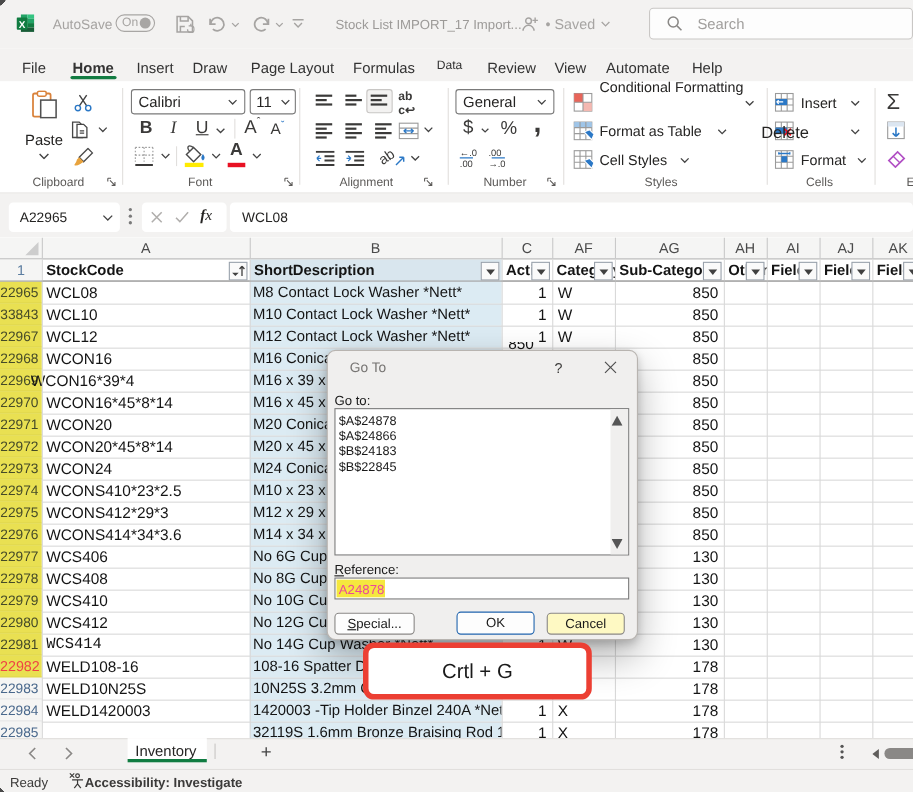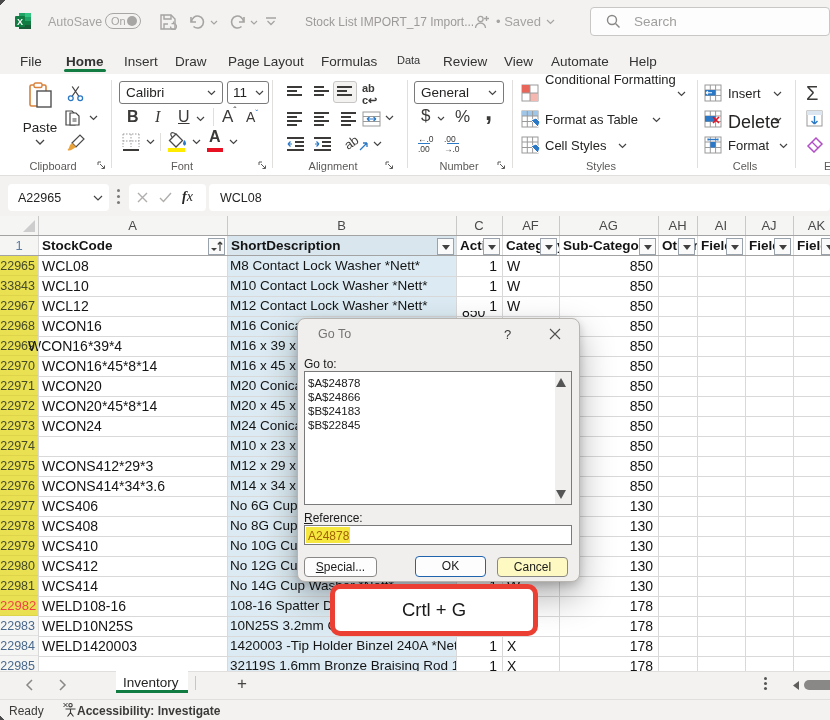--- a/index.html
+++ b/index.html
@@ -295,21 +295,21 @@
 <div class="abs" style="left:728px;top:86px;font-size:13px;color:#252423;">Insert</div>
 <svg class="abs" style="left:773px;top:91px" width="9" height="6" viewBox="0 0 9 6" fill="none" stroke="#444" stroke-width="1.2">
     <path d="M1 1 L4.5 4.5 L8 1"></path>
   </svg>
 <svg class="abs" style="left:704px;top:110px" width="19" height="18" viewBox="0 0 19 18">
 <rect x="1" y="1" width="16" height="16" fill="#fff" stroke="#9a9a9a"></rect>
 <path d="M1 6 h16 M1 11.5 h16 M6.3 1 v16 M11.6 1 v16" stroke="#9a9a9a"></path>
     <rect x="1" y="6" width="10.6" height="5.5" fill="#2b78c6"></rect>
     <path d="M9 7 l6 6 M15 7 l-6 6" stroke="#e81123" stroke-width="1.6"></path>
   </svg>
-<div class="abs" style="left:728px;top:112px;font-size:18px;color:#252423;">Delete</div>
+<div class="abs" style="left:692px;top:112px;font-size:15px;color:#252423;">Delete</div>
 <svg class="abs" style="left:773px;top:117px" width="9" height="6" viewBox="0 0 9 6" fill="none" stroke="#444" stroke-width="1.2">
     <path d="M1 1 L4.5 4.5 L8 1"></path>
   </svg>
 <svg class="abs" style="left:704px;top:136px" width="19" height="18" viewBox="0 0 19 18">
 <rect x="1" y="1" width="16" height="16" fill="#fff" stroke="#9a9a9a"></rect>
 <path d="M1 6 h16 M1 11.5 h16 M6.3 1 v16 M11.6 1 v16" stroke="#9a9a9a"></path>
     <rect x="6.3" y="6" width="5.3" height="5.5" fill="#2b78c6"></rect>
     <path d="M4 3.5 h10" stroke="#2b78c6" stroke-width="1.4"></path>
     <path d="M4 2.5 v2 M14 2.5 v2" stroke="#2b78c6" stroke-width="1.2"></path>
   </svg>
@@ -475,20 +475,21 @@
     <div class="abs" style="left:0;top:200px;width:35px;height:20px;text-align:right;font-size:12.5px;line-height:20px;color:#454a28;">22973</div>
     <div class="abs" style="left:227px;top:200px;width:229px;height:20px;background:#dcebf3;"></div>
     <div class="abs cell" style="left:42px;top:200px;width:185px;height:20px;">WCON24</div>
     <div class="abs cell cb" style="left:230px;top:200px;width:226px;height:20px;">M24 Conical Washer *Nett*</div>
     <div class="abs cell num" style="left:456px;top:200px;width:41px;height:20px;">1</div>
     <div class="abs cell" style="left:507px;top:200px;width:52px;height:20px;">W</div>
     <div class="abs cell num" style="left:559px;top:200px;width:94px;height:20px;">850</div>
     <div class="abs" style="left:0;top:220px;width:38px;height:20px;background:#e9e052;border-bottom:1px solid #ddd44c;box-sizing:border-box;"></div>
     <div class="abs" style="left:0;top:220px;width:35px;height:20px;text-align:right;font-size:12.5px;line-height:20px;color:#454a28;">22974</div>
     <div class="abs" style="left:227px;top:220px;width:229px;height:20px;background:#dcebf3;"></div>
+    <div class="abs cell" style="left:42px;top:220px;width:185px;height:20px;">WCONS410*23*2.5</div>
     <div class="abs cell cb" style="left:230px;top:220px;width:226px;height:20px;">M10 x 23 x 2.5 Conical Washer</div>
     <div class="abs cell num" style="left:456px;top:220px;width:41px;height:20px;">1</div>
     <div class="abs cell" style="left:507px;top:220px;width:52px;height:20px;">W</div>
     <div class="abs cell num" style="left:559px;top:220px;width:94px;height:20px;">850</div>
     <div class="abs" style="left:0;top:240px;width:38px;height:20px;background:#e9e052;border-bottom:1px solid #ddd44c;box-sizing:border-box;"></div>
     <div class="abs" style="left:0;top:240px;width:35px;height:20px;text-align:right;font-size:12.5px;line-height:20px;color:#454a28;">22975</div>
     <div class="abs" style="left:227px;top:240px;width:229px;height:20px;background:#dcebf3;"></div>
     <div class="abs cell" style="left:42px;top:240px;width:185px;height:20px;">WCONS412*29*3</div>
     <div class="abs cell cb" style="left:230px;top:240px;width:226px;height:20px;">M12 x 29 x 3 Conical Washer</div>
     <div class="abs cell num" style="left:456px;top:240px;width:41px;height:20px;">1</div>
@@ -530,21 +531,21 @@
     <div class="abs" style="left:0;top:340px;width:35px;height:20px;text-align:right;font-size:12.5px;line-height:20px;color:#454a28;">22980</div>
     <div class="abs" style="left:227px;top:340px;width:229px;height:20px;background:#dcebf3;"></div>
     <div class="abs cell" style="left:42px;top:340px;width:185px;height:20px;">WCS412</div>
     <div class="abs cell cb" style="left:230px;top:340px;width:226px;height:20px;">No 12G Cup Washer *Nett*</div>
     <div class="abs cell num" style="left:456px;top:340px;width:41px;height:20px;">1</div>
     <div class="abs cell" style="left:507px;top:340px;width:52px;height:20px;">W</div>
     <div class="abs cell num" style="left:559px;top:340px;width:94px;height:20px;">130</div>
     <div class="abs" style="left:0;top:360px;width:38px;height:20px;background:#e9e052;border-bottom:1px solid #ddd44c;box-sizing:border-box;"></div>
     <div class="abs" style="left:0;top:360px;width:35px;height:20px;text-align:right;font-size:12.5px;line-height:20px;color:#454a28;">22981</div>
     <div class="abs" style="left:227px;top:360px;width:229px;height:20px;background:#dcebf3;"></div>
-    <div class="abs cell" style="left:42px;top:360px;width:185px;height:20px;">WCS414</div>
+    <div class="abs cell" style="left:42px;top:360px;width:185px;height:20px;font-family:Liberation Mono, monospace;">WCS414</div>
     <div class="abs cell cb" style="left:230px;top:360px;width:226px;height:20px;">No 14G Cup Washer *Nett*</div>
     <div class="abs cell num" style="left:456px;top:360px;width:41px;height:20px;">1</div>
     <div class="abs cell" style="left:507px;top:360px;width:52px;height:20px;">W</div>
     <div class="abs cell num" style="left:559px;top:360px;width:94px;height:20px;">130</div>
     <div class="abs" style="left:0;top:380px;width:38px;height:20px;background:#e9e052;border-bottom:1px solid #ddd44c;box-sizing:border-box;"></div>
     <div class="abs" style="left:0;top:380px;width:35px;height:20px;text-align:right;font-size:13px;line-height:20px;color:#ef4444;">22982</div>
     <div class="abs" style="left:227px;top:380px;width:229px;height:20px;background:#dcebf3;"></div>
     <div class="abs cell" style="left:42px;top:380px;width:185px;height:20px;">WELD108-16</div>
     <div class="abs cell cb" style="left:230px;top:380px;width:226px;height:20px;">108-16 Spatter Disc *Nett*</div>
     <div class="abs cell num" style="left:456px;top:380px;width:41px;height:20px;">1</div>
@@ -644,17 +645,17 @@
 <div class="abs" style="left:555px;top:372px;width:16px;height:132px;background:#f0efee;"></div>
 <svg class="abs" style="left:556px;top:378px" width="10" height="9" viewBox="0 0 10 9">
     <path d="M5 0 L10 9 L0 9 z" fill="#555"></path>
   </svg>
 <svg class="abs" style="left:556px;top:490px" width="10" height="9" viewBox="0 0 10 9">
     <path d="M5 9 L10 0 L0 0 z" fill="#555"></path>
   </svg>
 <div class="abs" style="left:304px;top:511px;font-size:12px;color:#1a1a1a;"><span style="text-decoration:underline;">R</span>eference:</div>
 <div class="abs" style="left:304px;top:525px;width:268px;height:20px;background:#fff;border:1px solid #7a7a7a;box-sizing:border-box;"></div>
 <div class="abs" style="left:306px;top:527px;width:44px;height:16px;background:#f5e73e;"></div>
-<div class="abs" style="left:308px;top:529px;font-size:12px;color:#a16207;">A24878</div>
+<div class="abs" style="left:308px;top:529px;font-size:12px;color:#ec4899;">A24878</div>
 <div class="abs" style="left:304px;top:557px;width:73px;height:20px;background:#fdfdfd;border:1px solid #8a8886;border-radius:4px;box-sizing:border-box;text-align:center;font-size:12px;line-height:18px;color:#1a1a1a;"><span style="text-decoration:underline;">S</span>pecial...</div>
 <div class="abs" style="left:415px;top:556px;width:71px;height:21px;background:#fdfdfd;border:1.5px solid #2064ae;border-radius:4px;box-sizing:border-box;text-align:center;font-size:12px;line-height:18px;color:#1a1a1a;">OK</div>
 <div class="abs" style="left:497px;top:557px;width:71px;height:20px;background:#fef9c3;border:1px solid #8a8886;border-radius:4px;box-sizing:border-box;text-align:center;font-size:12px;line-height:18px;color:#1a1a1a;">Cancel</div>
 <div class="abs" style="left:330px;top:584px;width:208px;height:52px;background:#fff;border:5px solid #ec3f33;border-radius:10px;box-sizing:border-box;text-align:center;font-size:18.5px;line-height:41px;color:#1a1a1a;">Crtl + G</div>
 <div class="abs" style="left:0;top:715px;width:4px;height:5px;background:linear-gradient(45deg,#4a4a4a 0 50%,#f3f2f1 50% 100%);"></div>
 </body></html>

